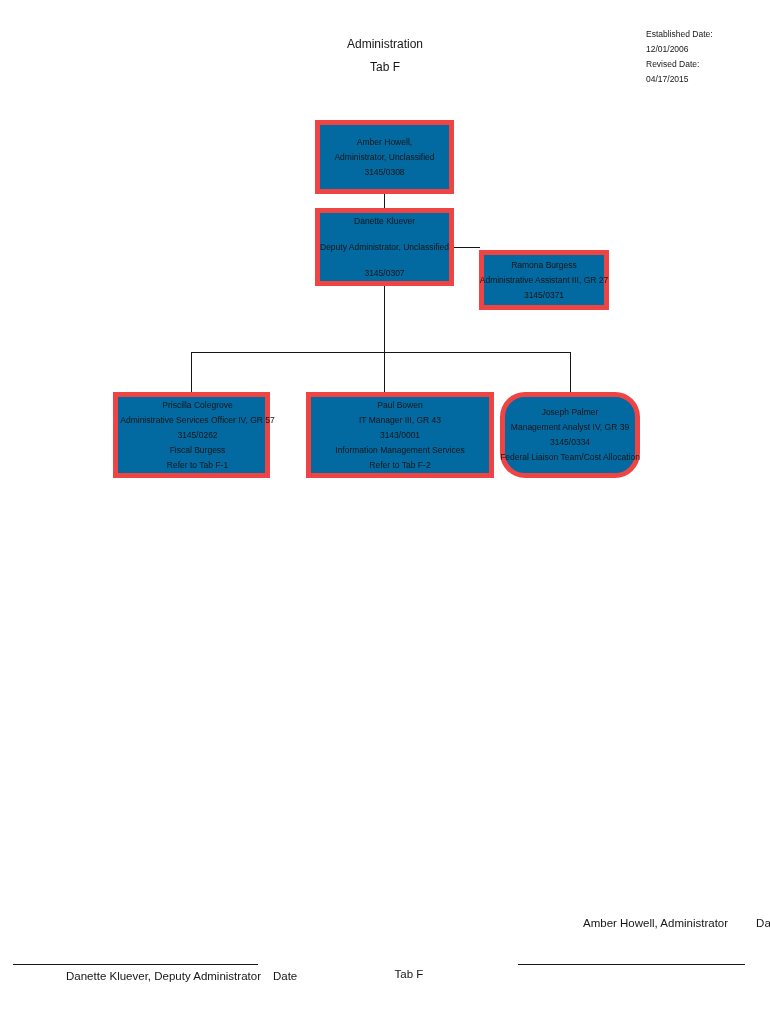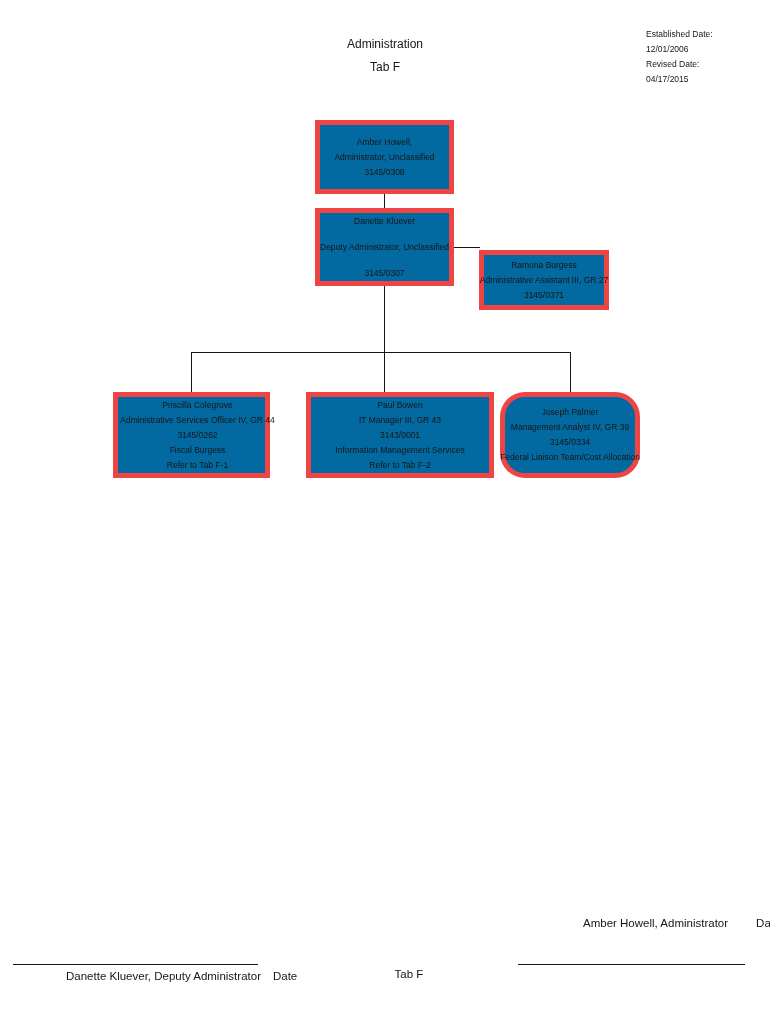--- a/index.html
+++ b/index.html
@@ -107,21 +107,21 @@
   </div>
 
   <div class="node node-admin-assistant">
     <div>Ramona Burgess</div>
     <div>Administrative Assistant III, GR 27</div>
     <div>3145/0371</div>
   </div>
 
   <div class="node node-fiscal-support">
     <div>Priscilla Colegrove</div>
-    <div>Administrative Services Officer IV, GR 44</div>
+    <div>Administrative Services Officer IV, GR 57</div>
     <div>3145/0262</div>
     <div>Fiscal Burgess</div>
     <div>Refer to Tab F-1</div>
   </div>
 
   <div class="node node-it-manager">
     <div>Paul Bowen</div>
     <div>IT Manager III, GR 43</div>
     <div>3143/0001</div>
     <div>Information Management Services</div>

